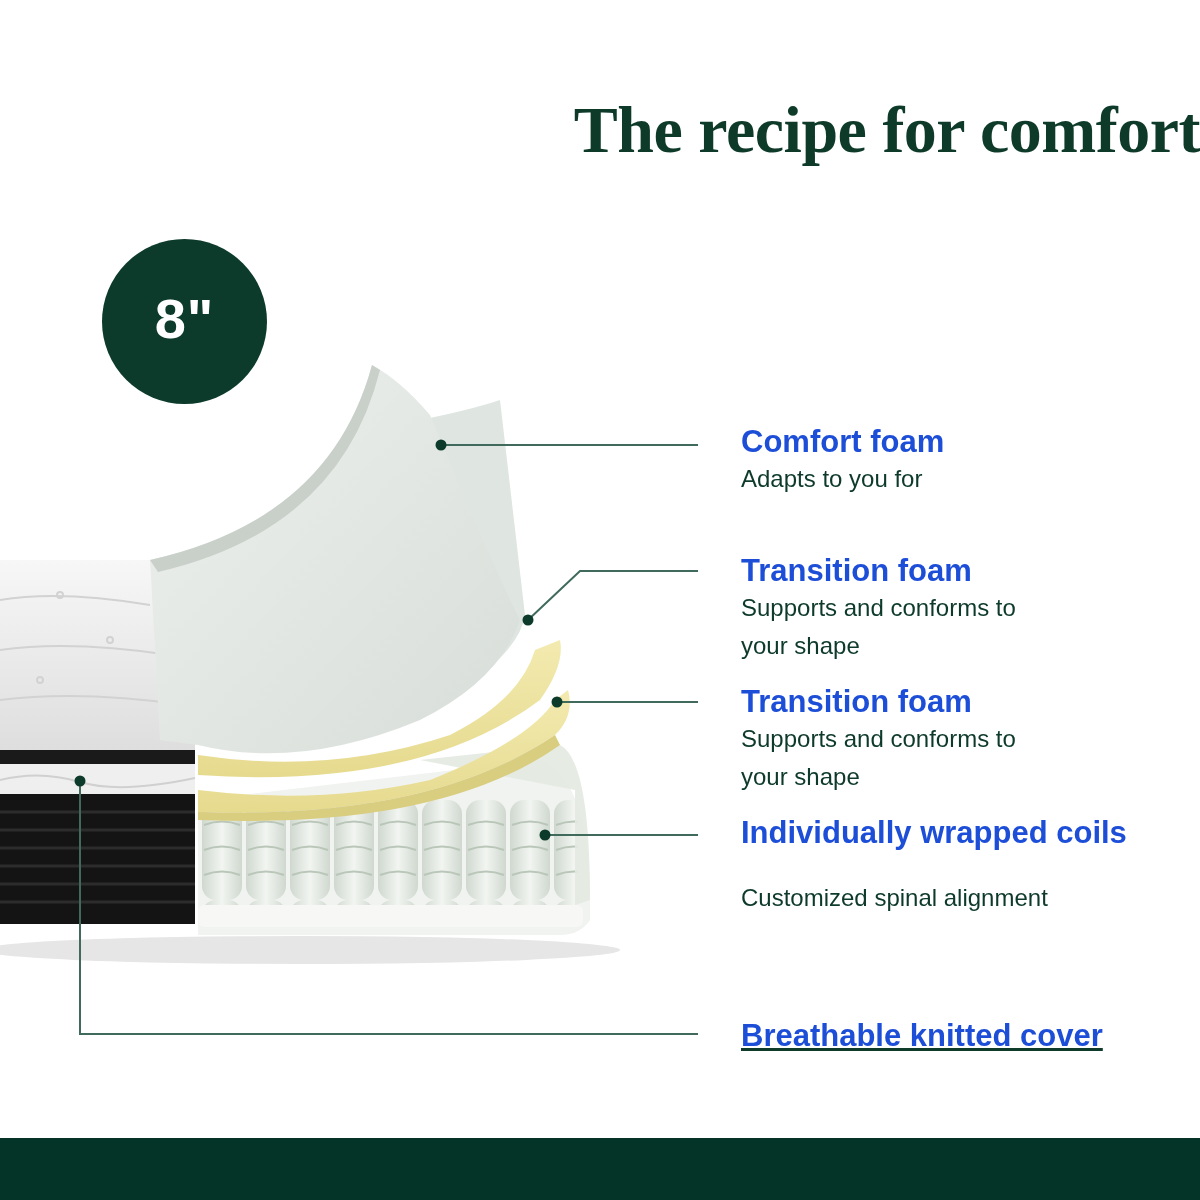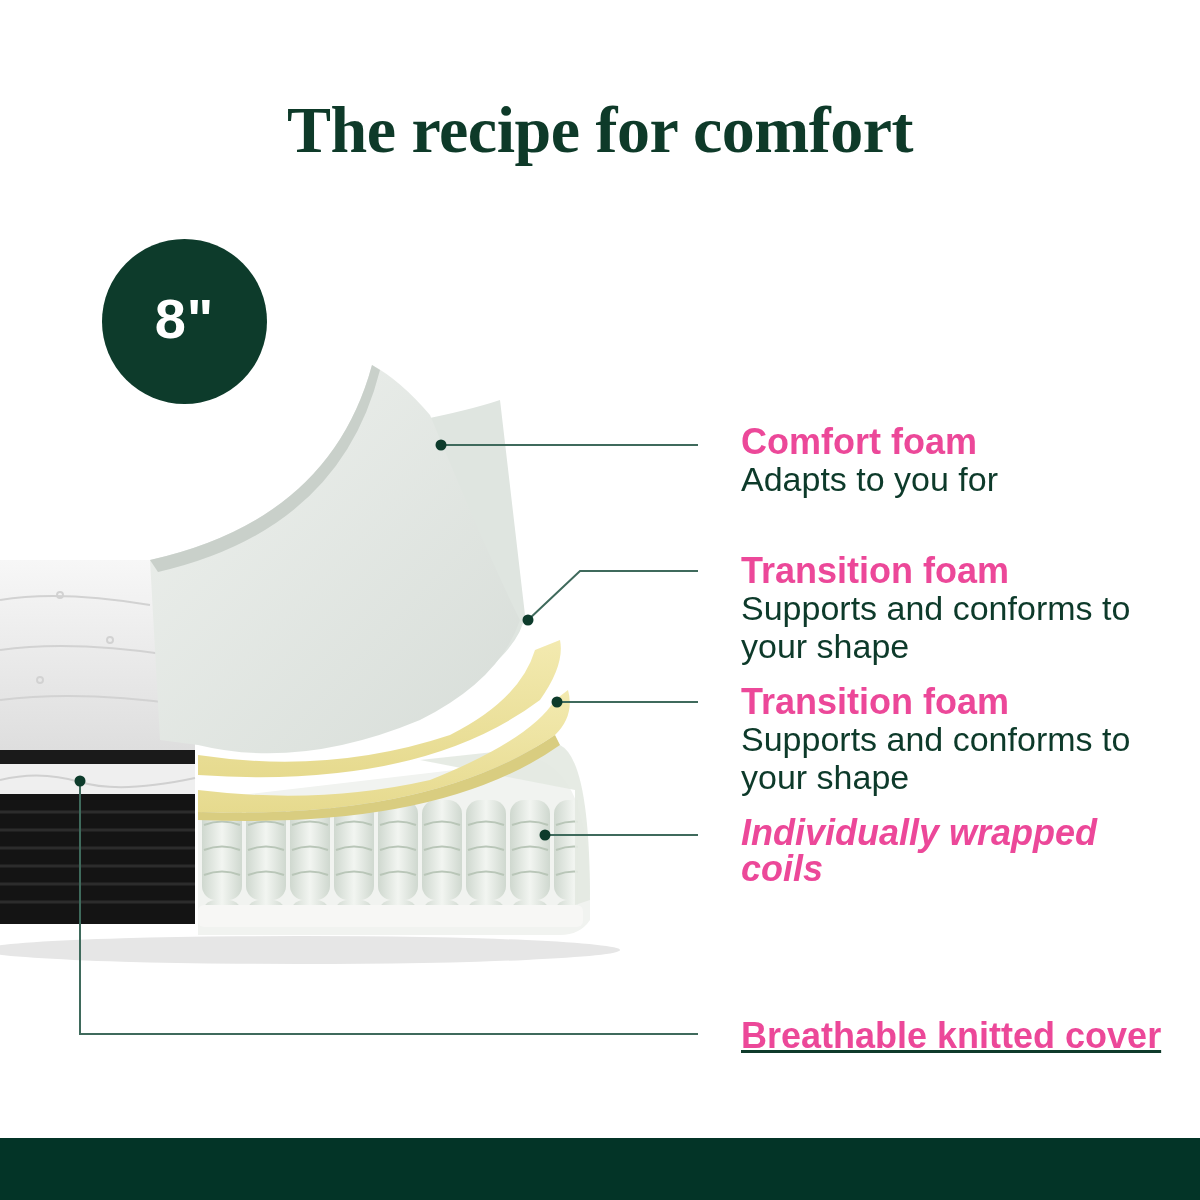--- a/index.html
+++ b/index.html
@@ -1,40 +1,40 @@
 <!DOCTYPE html>
 <html><head>
 <meta charset="utf-8">
 <style>
   * { box-sizing: border-box; margin: 0; padding: 0; }
   html, body { width: 1200px; height: 1200px; background: #ffffff; overflow: hidden; }
   body { position: relative; font-family: "Liberation Sans", sans-serif; color: #0f3b2b; }
 
   .title {
-    position: absolute; left: 0; top: 92px; width: 1200px; text-align: center;
+    position: absolute; left: 0; top: 92px; width: 1200px; text-align: right;
     font-family: "Liberation Serif", serif; font-size: 66px; font-weight: 700;
     color: #0e3a29; letter-spacing: -0.5px;
   }
 
   .badge {
     position: absolute; left: 102px; top: 239px; width: 165px; height: 165px;
     border-radius: 50%; background: #0d3b2b;
     display: flex; align-items: center; justify-content: center;
   }
   .badge span {
     color: #ffffff; font-family: "Liberation Sans", sans-serif; font-weight: 700;
     font-size: 56px; letter-spacing: 1px; margin-top: -6px;
   }
 
   .illus { position: absolute; left: 0; top: 0; width: 1200px; height: 1200px; pointer-events: none; }
 
   .labels { position: absolute; left: 741px; top: 0; width: 440px; }
   .label { position: absolute; left: 0; width: 440px; }
-  .label .h { font-weight: 700; font-size: 36px; line-height: 36px; color: #ec4899; }
-  .label .d { font-size: 34px; line-height: 38px; color: #0d3a2a; }
+  .label .h { font-weight: 700; font-size: 31px; line-height: 36px; color: #1d4ed8; }
+  .label .d { font-size: 24px; line-height: 38px; color: #0d3a2a; }
 
   .footer { position: absolute; left: 0; top: 1138px; width: 1200px; height: 62px; background: #033427; }
 </style>
 </head>
 <body>
 
 <div class="title">The recipe for comfort</div>
 
 <div class="badge">
   <span>8"</span>
@@ -127,20 +127,21 @@
     <div class="h">Transition foam</div>
     <div class="d">Supports and conforms to</div>
     <div class="d">your shape</div>
   </div>
   <div class="label" style="top:684px;">
     <div class="h">Transition foam</div>
     <div class="d">Supports and conforms to</div>
     <div class="d">your shape</div>
   </div>
   <div class="label" style="top:815px;">
-    <div class="h" style="margin-bottom:28px;font-style:italic;">Individually wrapped coils</div>
+    <div class="h" style="margin-bottom:28px;">Individually wrapped coils</div>
+    <div class="d">Customized spinal alignment</div>
   </div>
   <div class="label" style="top:1018px;text-decoration:underline;">
     <div class="h">Breathable knitted cover</div>
   </div>
 </div>
 
 <div class="footer"></div>
 
 </body></html>

